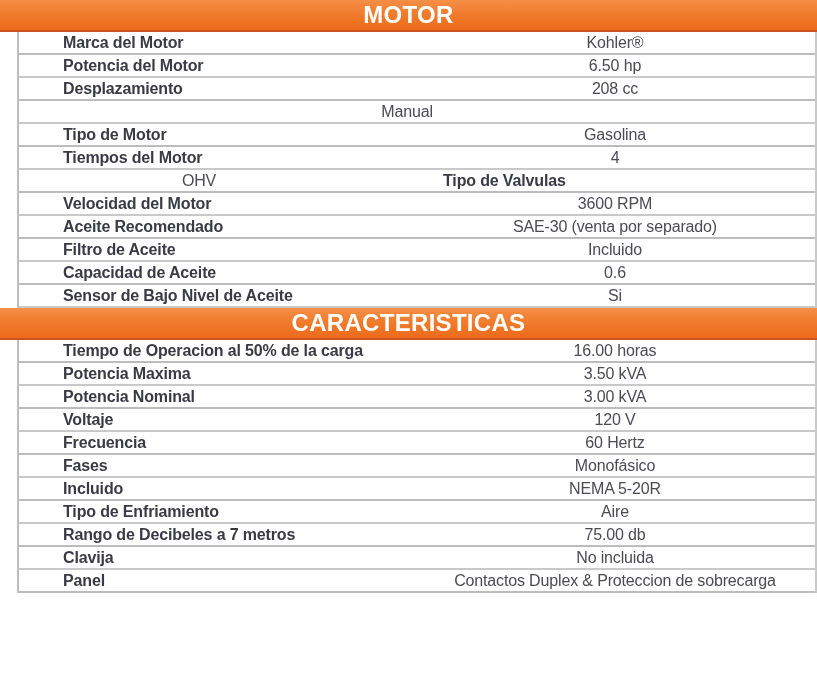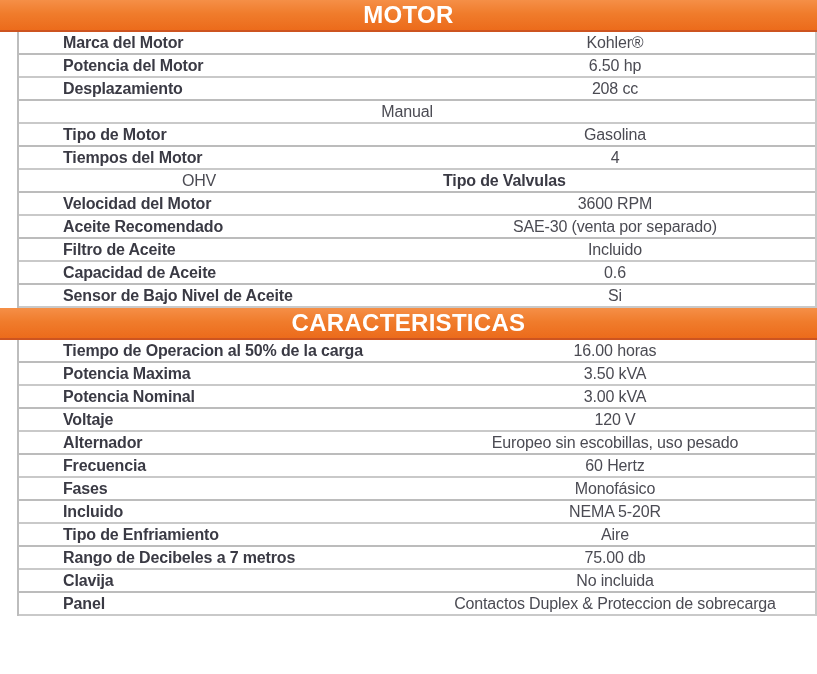--- a/index.html
+++ b/index.html
@@ -223,28 +223,20 @@
 
   <div class="spec-row">
     <div class="cell label">
       <span class="label-inner">Voltaje</span>
     </div>
     <div class="cell value">
       <span class="value-inner">120 V</span>
     </div>
   </div>
 
-  <div class="spec-row">
-    <div class="cell label">
-      <span class="label-inner">Alternador</span>
-    </div>
-    <div class="cell value">
-      <span class="value-inner">Europeo sin escobillas, uso pesado</span>
-    </div>
-  </div>
 
   <div class="spec-row">
     <div class="cell label">
       <span class="label-inner">Frecuencia</span>
     </div>
     <div class="cell value">
       <span class="value-inner">60 Hertz</span>
     </div>
   </div>
 

